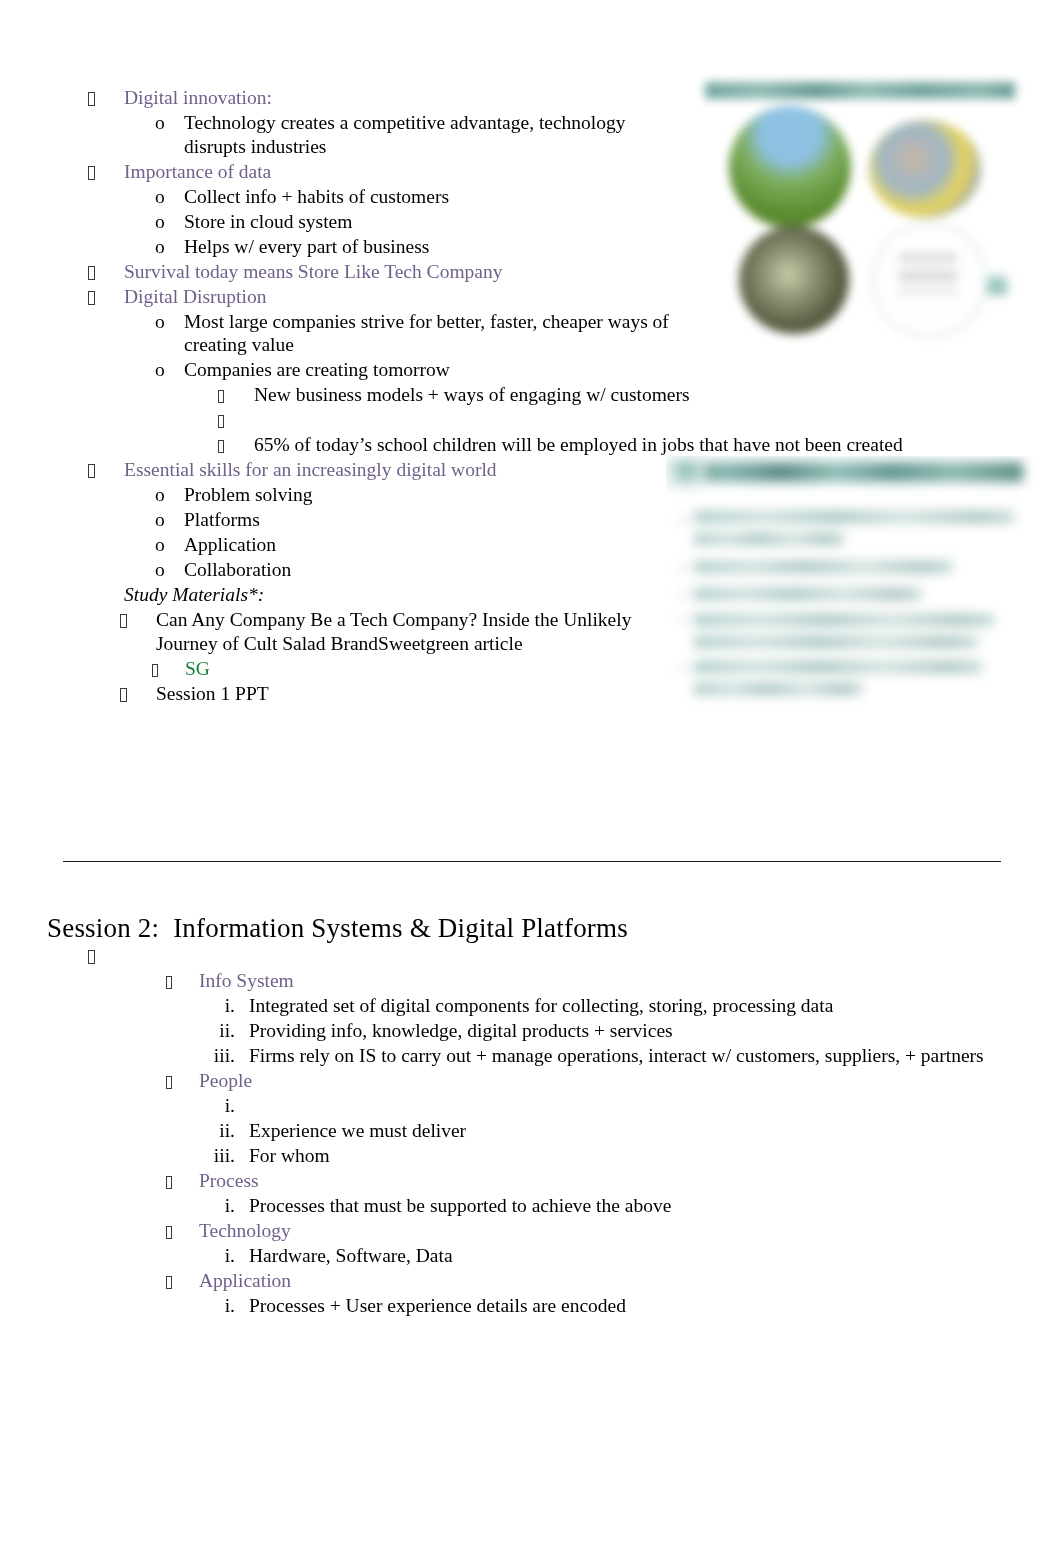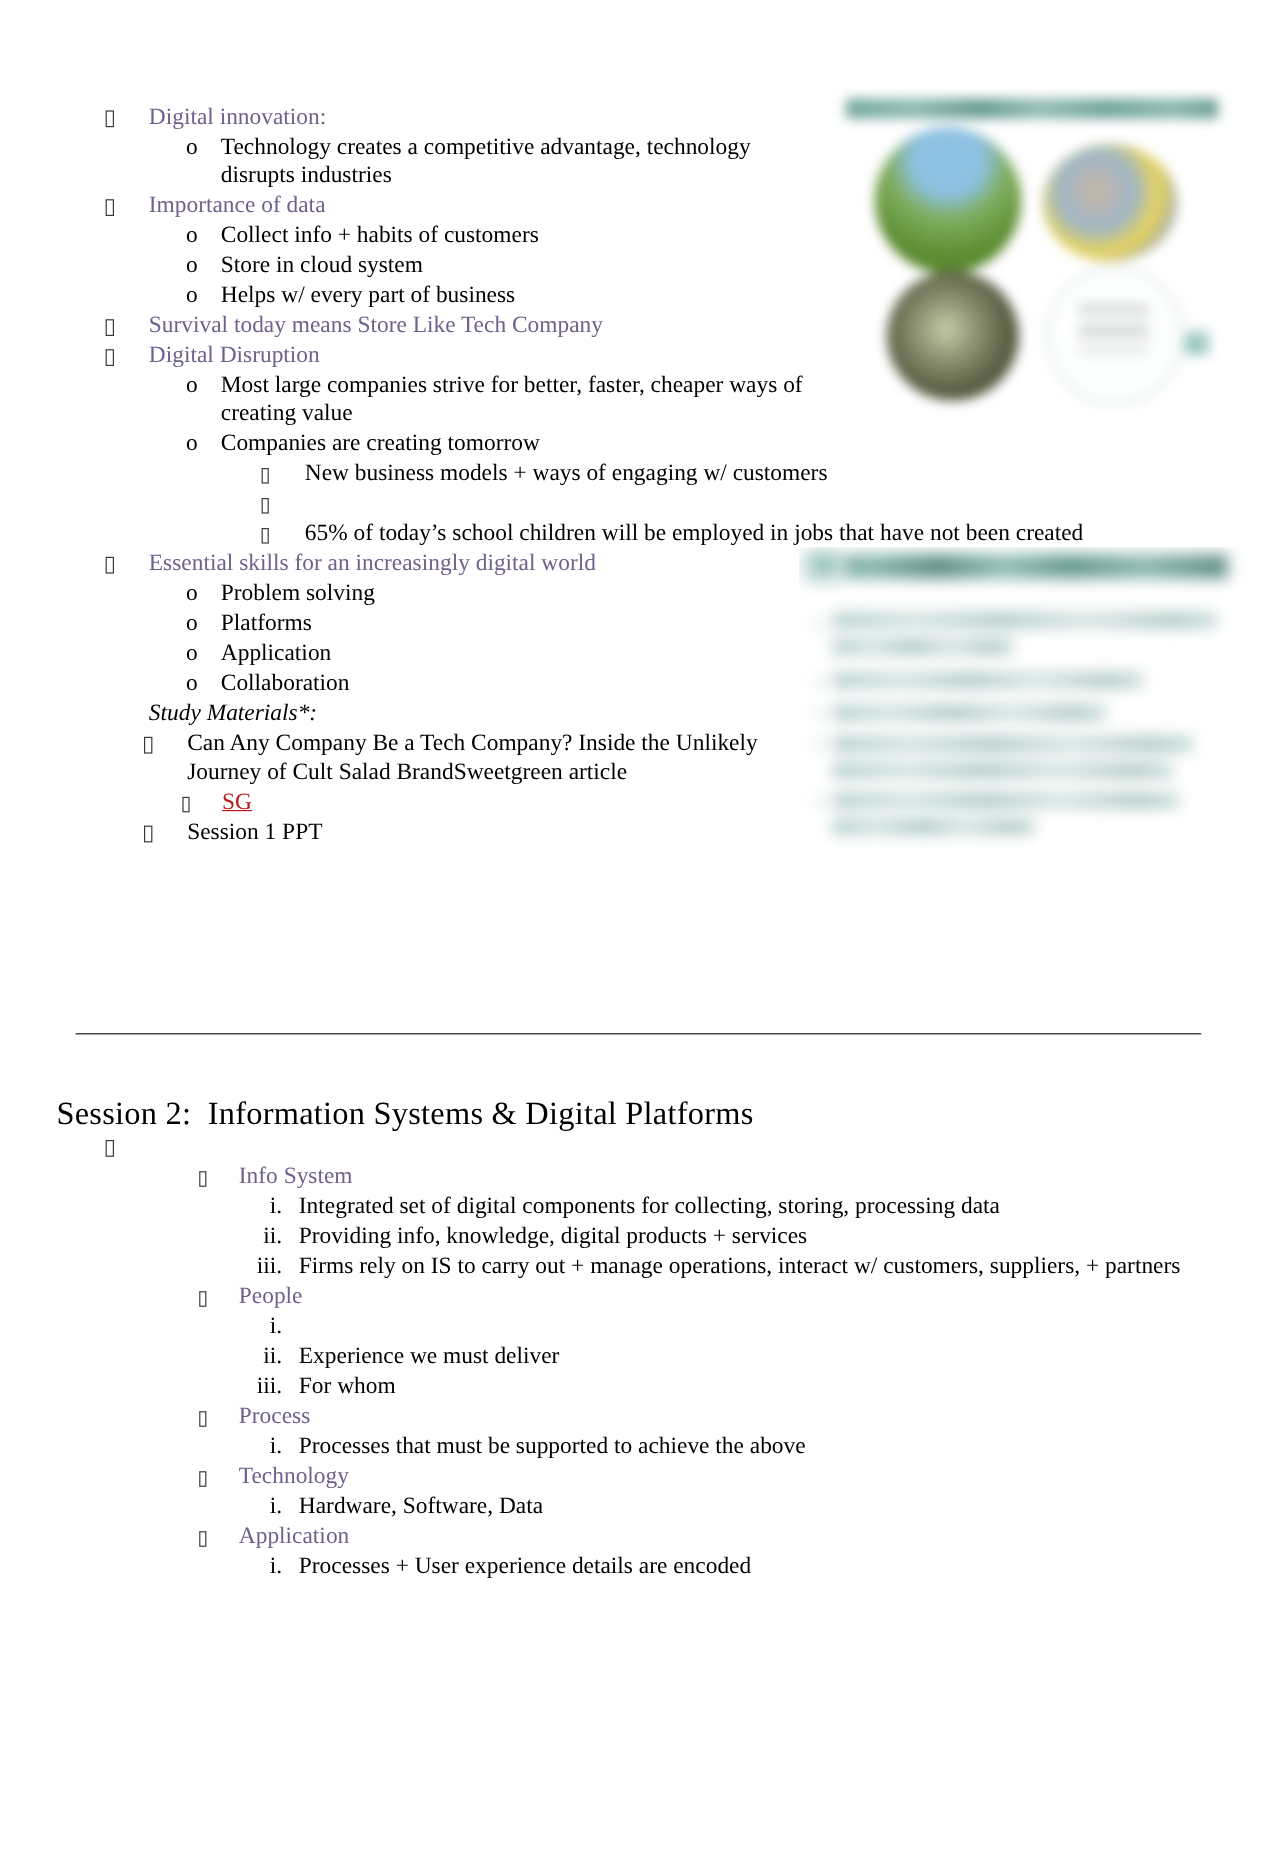--- a/index.html
+++ b/index.html
@@ -41,21 +41,21 @@
     text-align: right;
     font-family: "Liberation Serif", serif;
   }
   .marker.ochar {
     font-family: "Liberation Serif", serif;
   }
   .txt {
     flex: 1 1 auto;
   }
   .purple { color: #70608C; }
-  .blue   { color: #b91c1c; text-decoration: underline; }
+  .blue   { color: #15803d; }
 
   
   .tofu {
     display: inline-block;
     width: 7px;
     height: 14px;
     border: 1.5px solid #3a3a3a;
     background: #ffffff;
     vertical-align: -2px;
     box-sizing: border-box;

